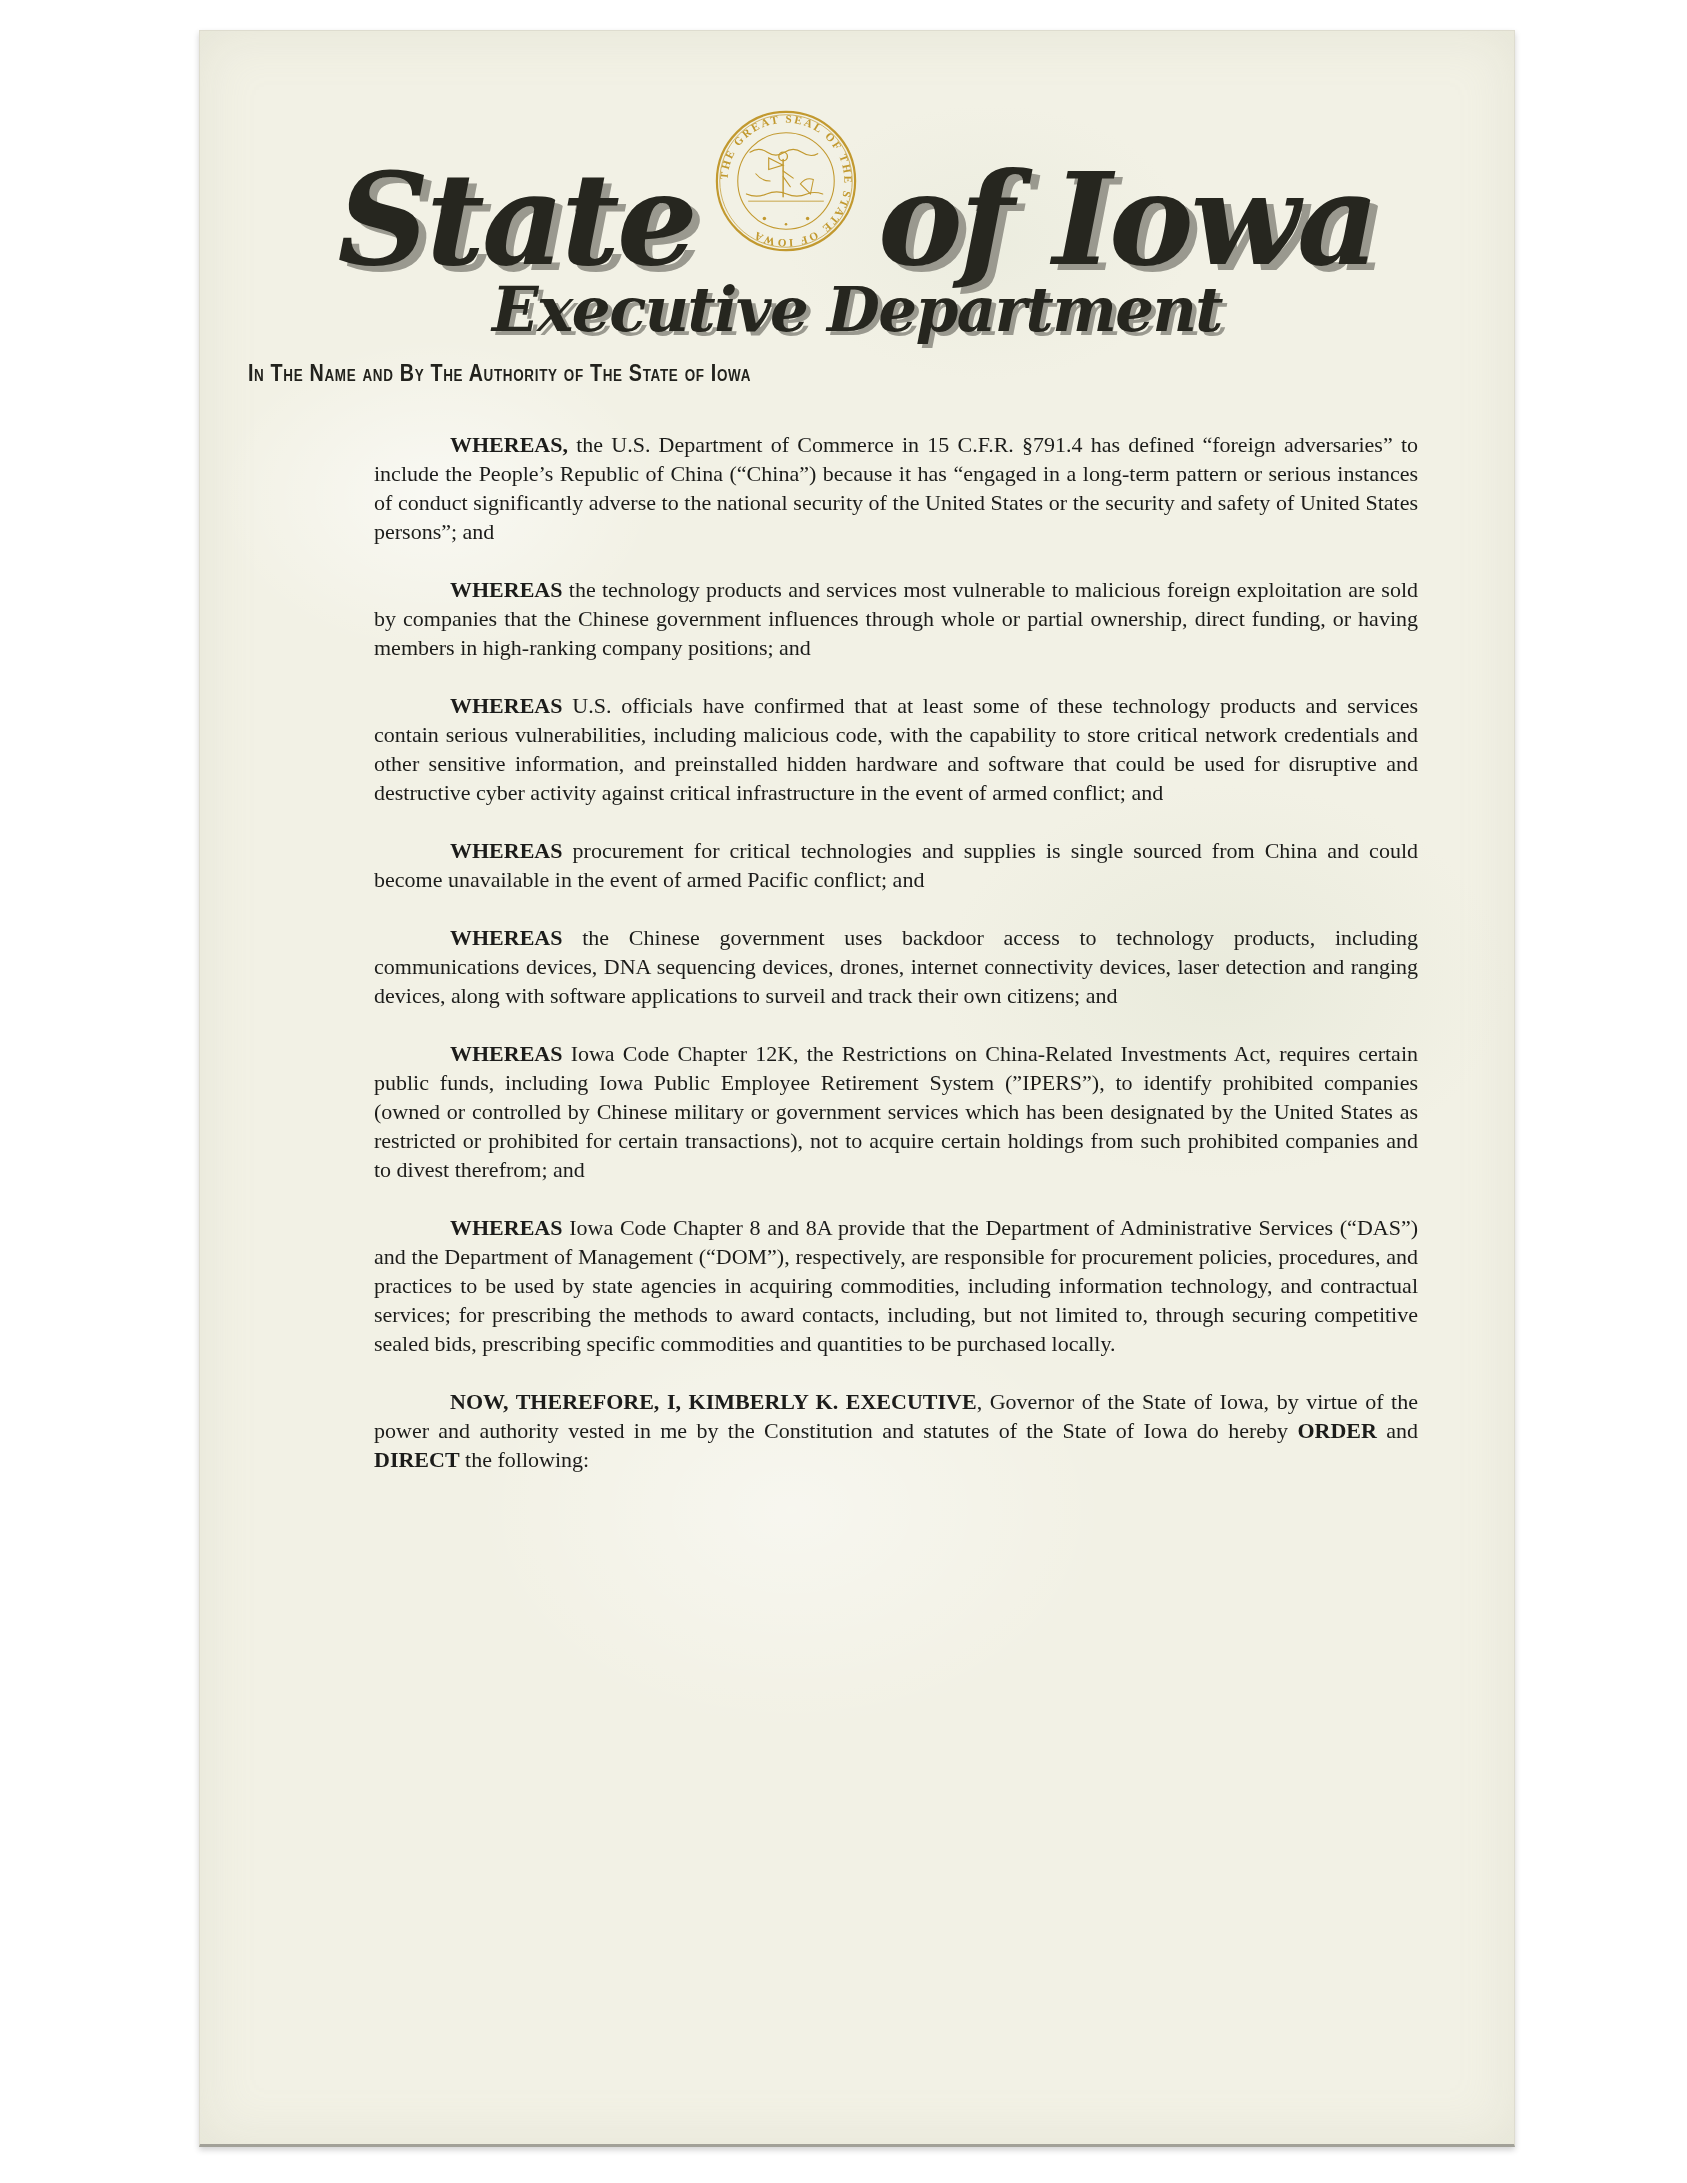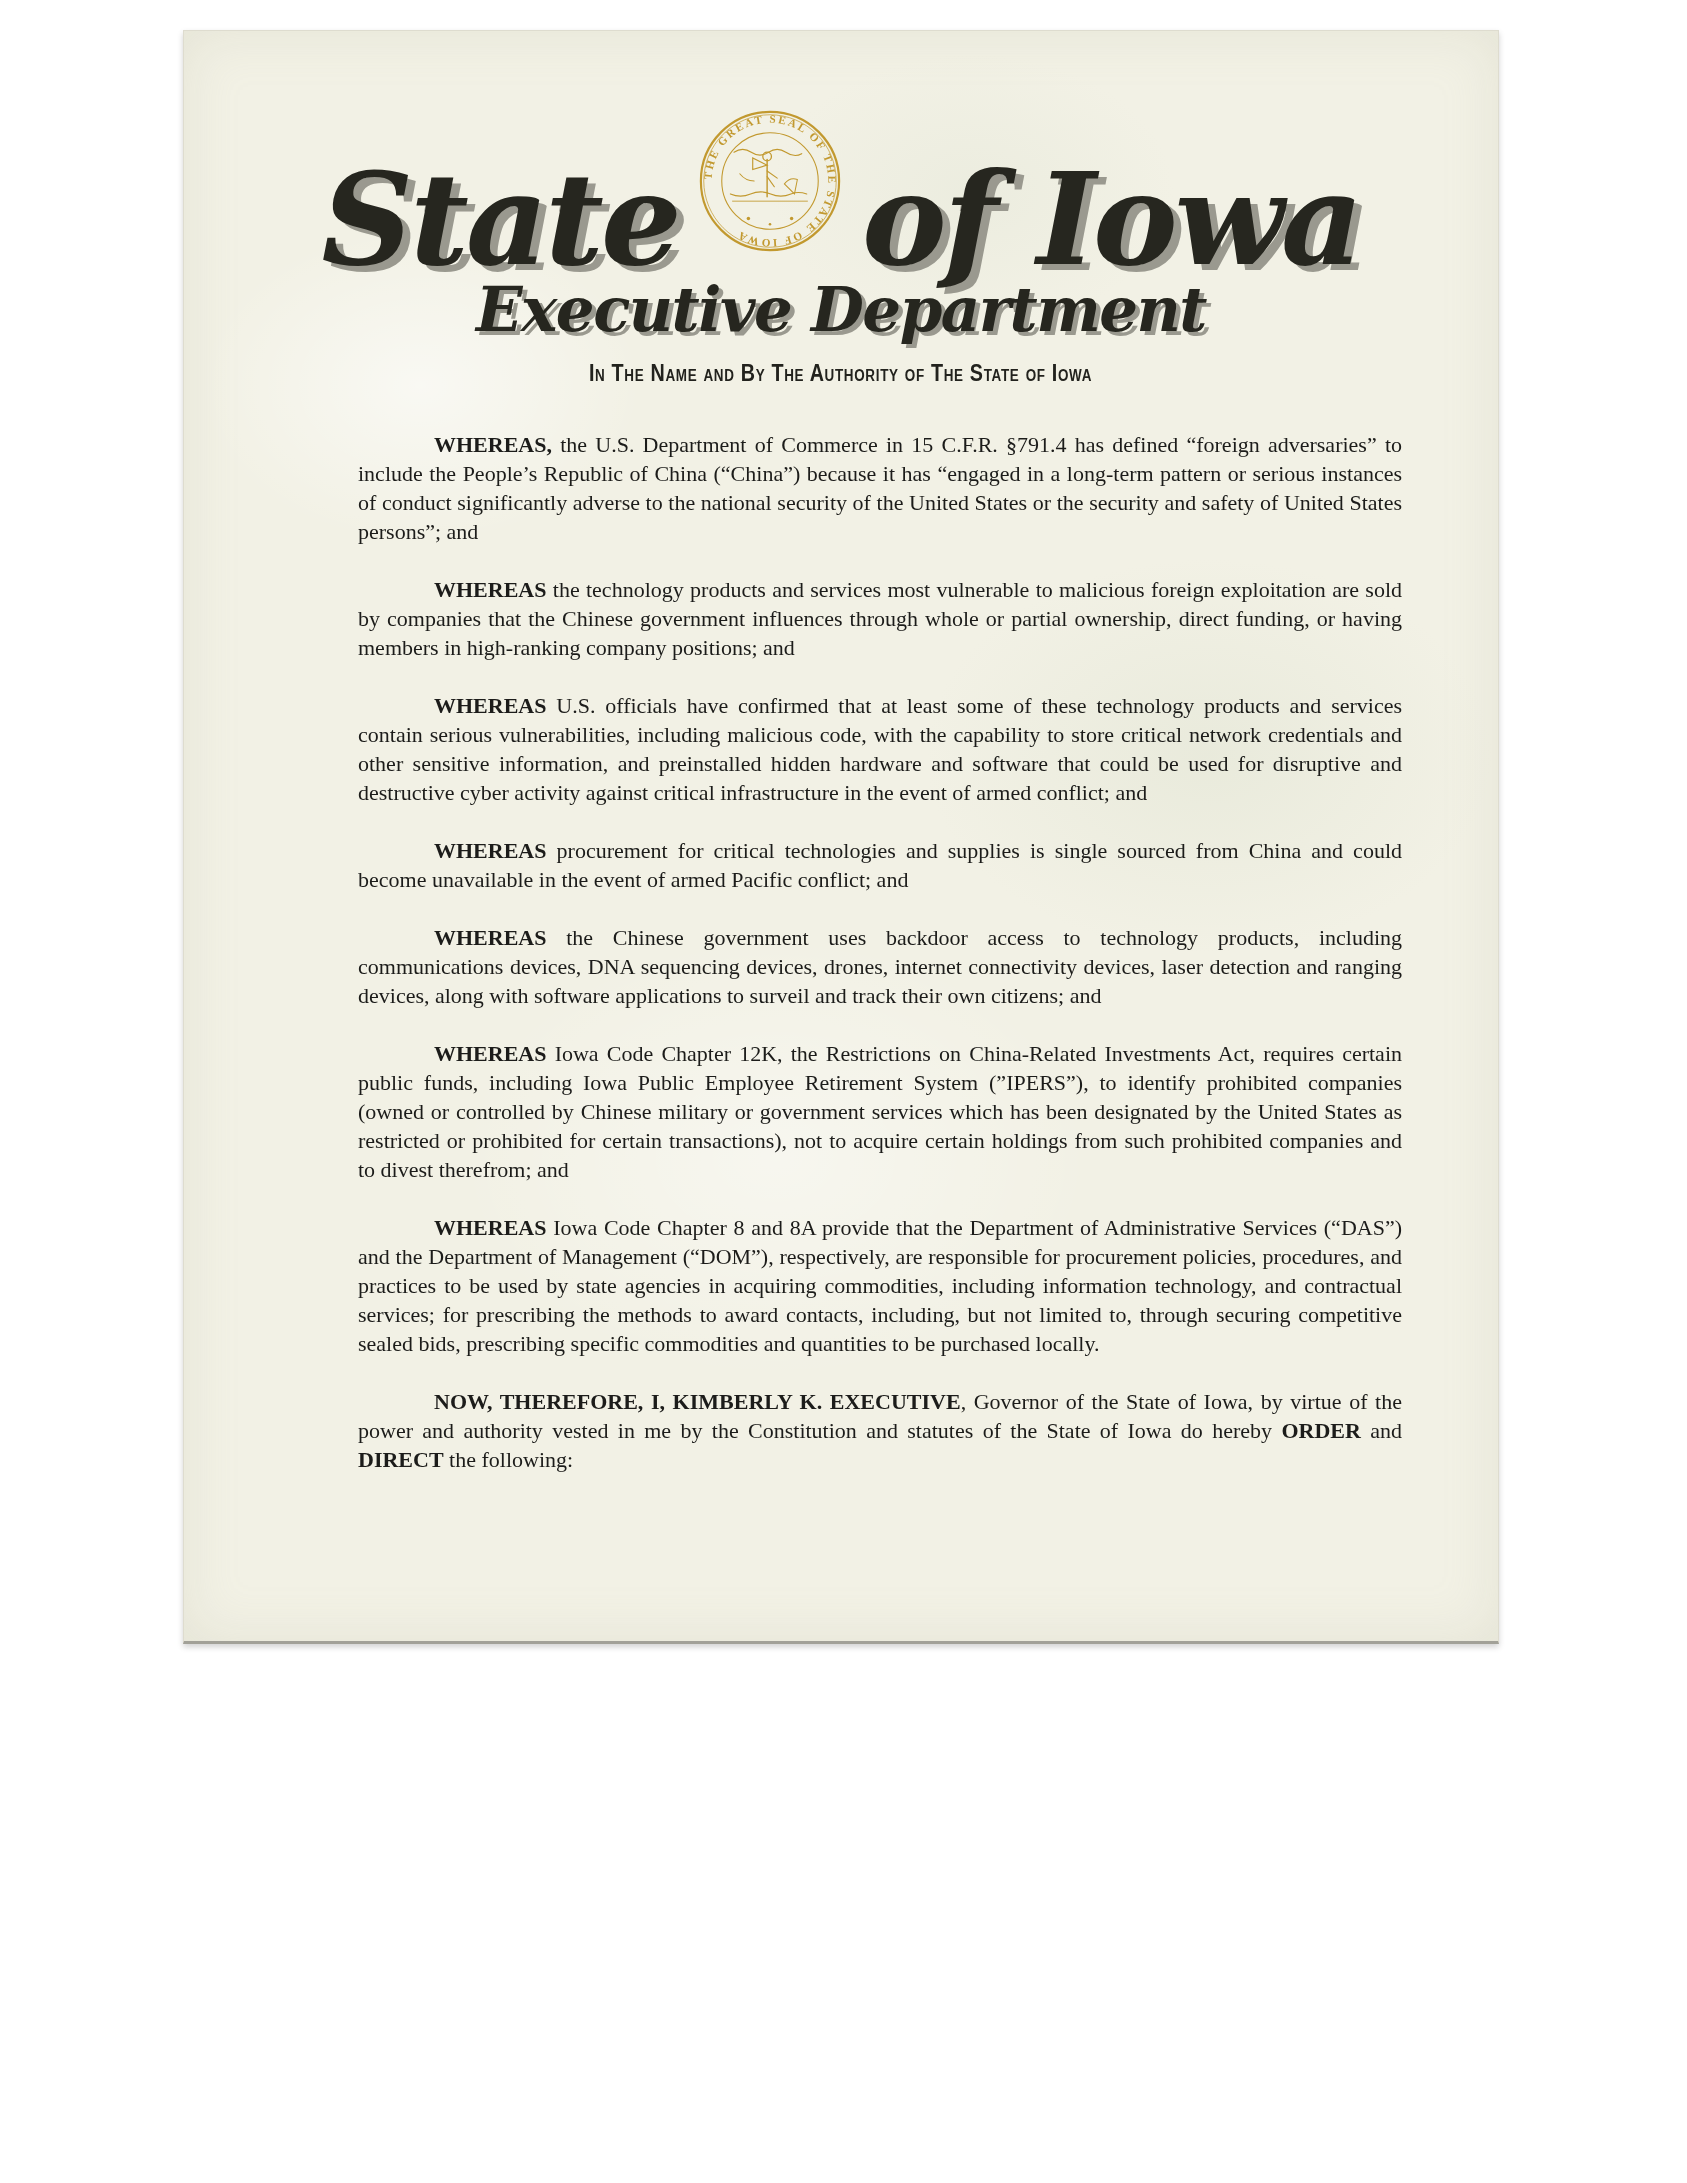--- a/index.html
+++ b/index.html
@@ -11,22 +11,22 @@
   *{margin:0;padding:0;box-sizing:border-box;}
   html,body{width:1687px;height:2183px;}
   body{
     background:#ffffff;
     font-family:"Liberation Serif", serif;
     position:relative;
     overflow:hidden;
   }
   .page{
     position:absolute;
-    left:183px; top:30px;
-    width:1316px; height:1614px;
+    left:199px; top:30px;
+    width:1316px; height:2117px;
     background-color:var(--paper);
     background-image:
       radial-gradient(ellipse 318px 227px at 18% 22%, rgba(255,255,255,0.55), transparent 70%),
       radial-gradient(ellipse 394px 273px at 78% 45%, rgba(222,226,208,0.45), transparent 72%),
       radial-gradient(ellipse 455px 318px at 45% 70%, rgba(255,255,255,0.40), transparent 70%),
       radial-gradient(ellipse 288px 197px at 60% 10%, rgba(224,228,212,0.35), transparent 70%);
     border:0.8px solid #dedccf;
     border-bottom:3px solid #a2a198;
     box-shadow: inset 0 0 53px rgba(180,180,160,0.22), 0 3px 6px rgba(0,0,0,0.18);
   }
@@ -57,21 +57,21 @@
     text-align:center;
     font-family:"DejaVu Serif", serif;
     font-weight:bold;
     font-style:italic;
     font-size:61px;
     letter-spacing:-1.5px;
     color:#26261f;
     text-shadow:4.5px 3.8px 0 var(--shadow-gray);
     line-height:1.1;
   }
-  .authority-wrap{ text-align:center; margin-top:16.7px;text-decoration:underline; }
+  .authority-wrap{ margin-top:16.7px;text-decoration:underline; }
   .authority{
     display:inline-block;
     font-family:"Liberation Sans", sans-serif;
     font-weight:bold;
     font-variant:small-caps;
     font-size:23.5px;
     letter-spacing:0.8px;
     color:#22221d;
     transform:scaleX(0.84);
     transform-origin:center;

